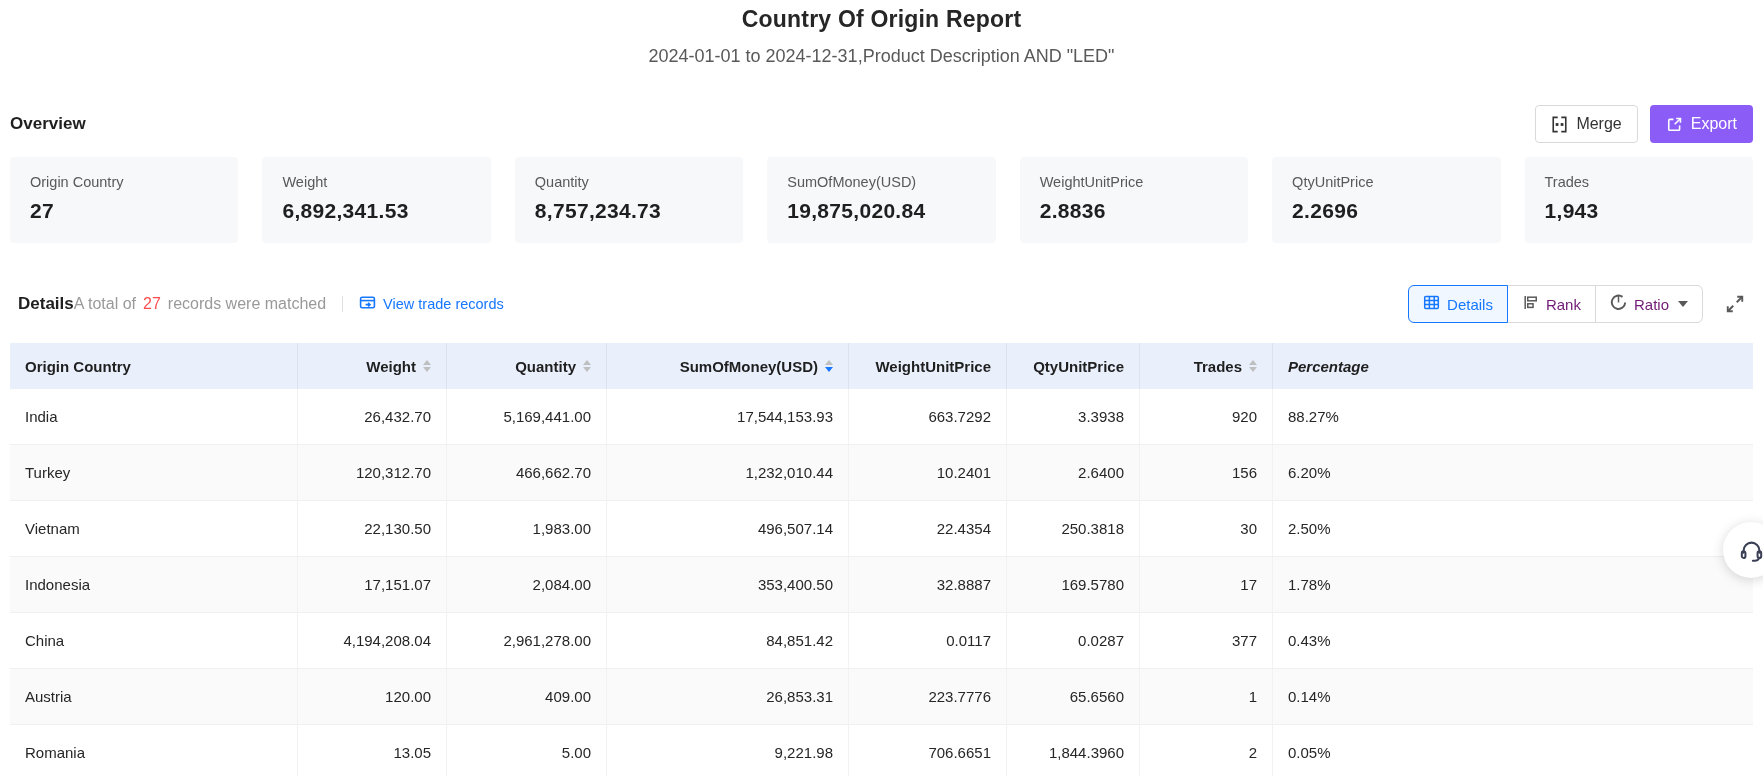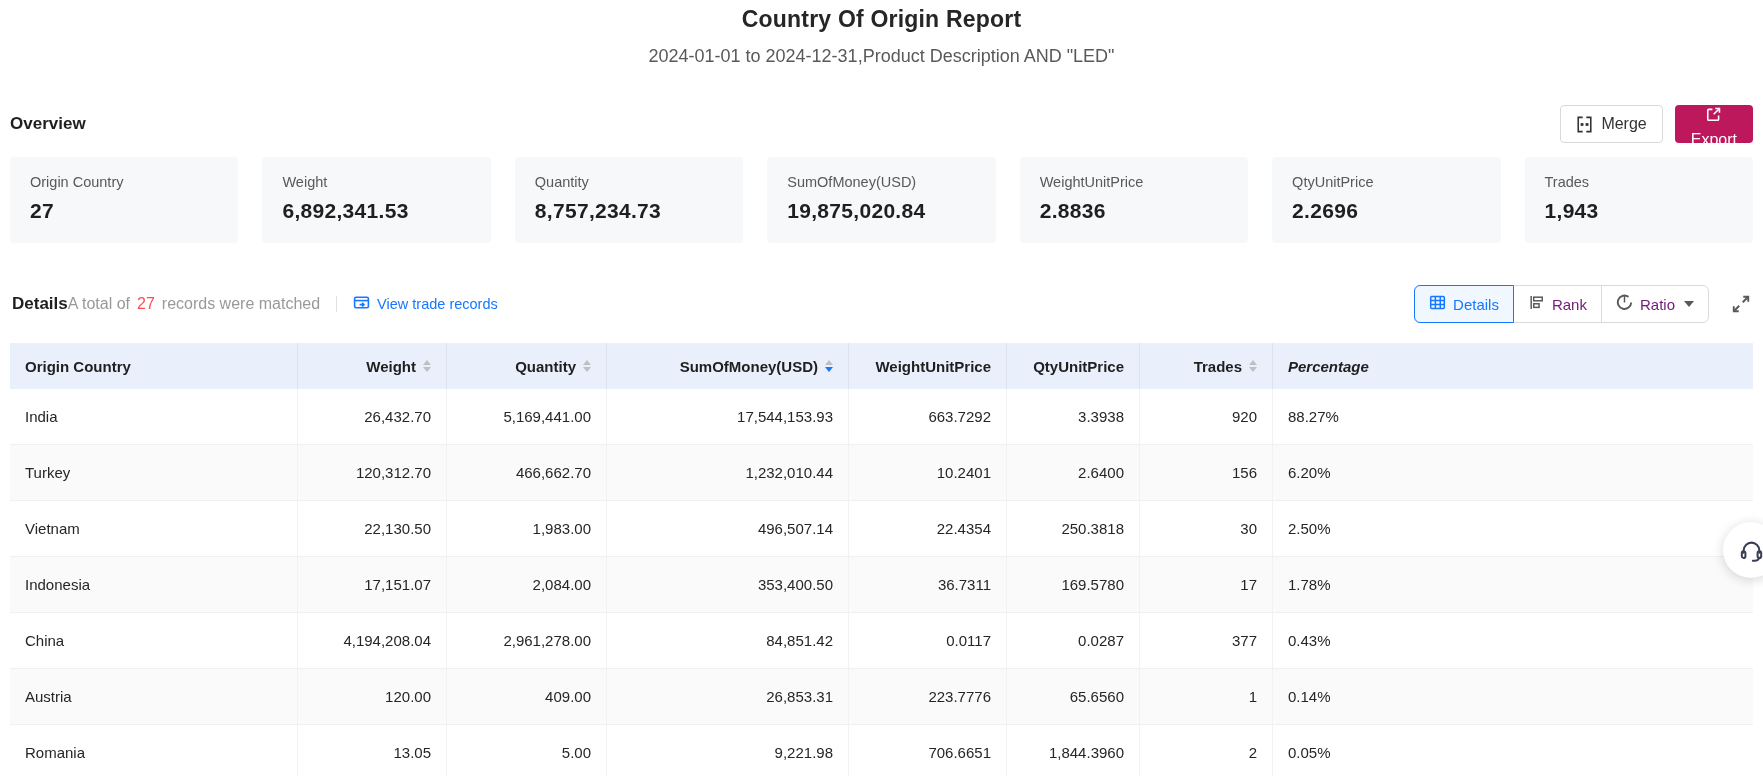--- a/index.html
+++ b/index.html
@@ -19,33 +19,33 @@
 
   
   .toolbar { display:flex; justify-content:space-between; align-items:center;
              padding:0 10px; margin-top:38px; height:38px; }
   .section-heading { font-size:17px; font-weight:700; color:#1f1f1f; }
   .toolbar-buttons { display:flex; gap:12px; }
   .btn { height:38px; display:inline-flex; align-items:center; gap:8px;
          padding:0 15px; border-radius:4px; font-size:16px; cursor:pointer;
          border:1px solid transparent; }
   .btn-default { background:#fff; border-color:#d9d9d9; color:#333; }
-  .btn-primary { background:#be185d; color:#fff;flex-direction:column; }
+  .btn-primary { background:#8b5cf6; color:#fff; }
   .btn svg { display:block; }
 
   
   .stats-row { display:flex; gap:24px; padding:0 10px; margin-top:14px; }
   .stat-card { flex:1; height:86px; background:#f7f8fa; border-radius:4px;
                padding:17px 20px; }
   .stat-label { font-size:14.5px; color:#595959; }
   .stat-value { margin-top:9px; font-size:21px; font-weight:700; color:#1f1f1f; letter-spacing:.3px; }
 
   
   .details-bar { display:flex; justify-content:space-between; align-items:center;
-                 padding:0 12px; margin-top:42px; height:38px; }
+                 padding:0 18px; margin-top:42px; height:38px; }
   .details-left { display:flex; align-items:center; }
   .matched-text { font-size:16px; color:#999; }
   .matched-count { color:#ff4d4f; padding:0 7px; }
   .vert-divider { width:1px; height:16px; background:#e0e0e0; margin:0 16px; }
   .view-link { display:inline-flex; align-items:center; gap:7px; font-size:14.5px;
                color:#1677ff; cursor:pointer; }
   .details-right { display:flex; align-items:center; }
   .seg { display:inline-flex; }
   .seg-item { display:inline-flex; align-items:center; gap:7px; height:38px;
               padding:0 14px; font-size:15px; color:#701a75; background:#fff;
@@ -286,21 +286,21 @@
       <div class="td c5 ar">22.4354</div>
       <div class="td c6 ar">250.3818</div>
       <div class="td c7 ar">30</div>
       <div class="td c8 al">2.50%</div>
     </div>
     <div class="tr striped">
       <div class="td c1 al">Indonesia</div>
       <div class="td c2 ar">17,151.07</div>
       <div class="td c3 ar">2,084.00</div>
       <div class="td c4 ar">353,400.50</div>
-      <div class="td c5 ar">36.7311</div>
+      <div class="td c5 ar">32.8887</div>
       <div class="td c6 ar">169.5780</div>
       <div class="td c7 ar">17</div>
       <div class="td c8 al">1.78%</div>
     </div>
     <div class="tr">
       <div class="td c1 al">China</div>
       <div class="td c2 ar">4,194,208.04</div>
       <div class="td c3 ar">2,961,278.00</div>
       <div class="td c4 ar">84,851.42</div>
       <div class="td c5 ar">0.0117</div>

